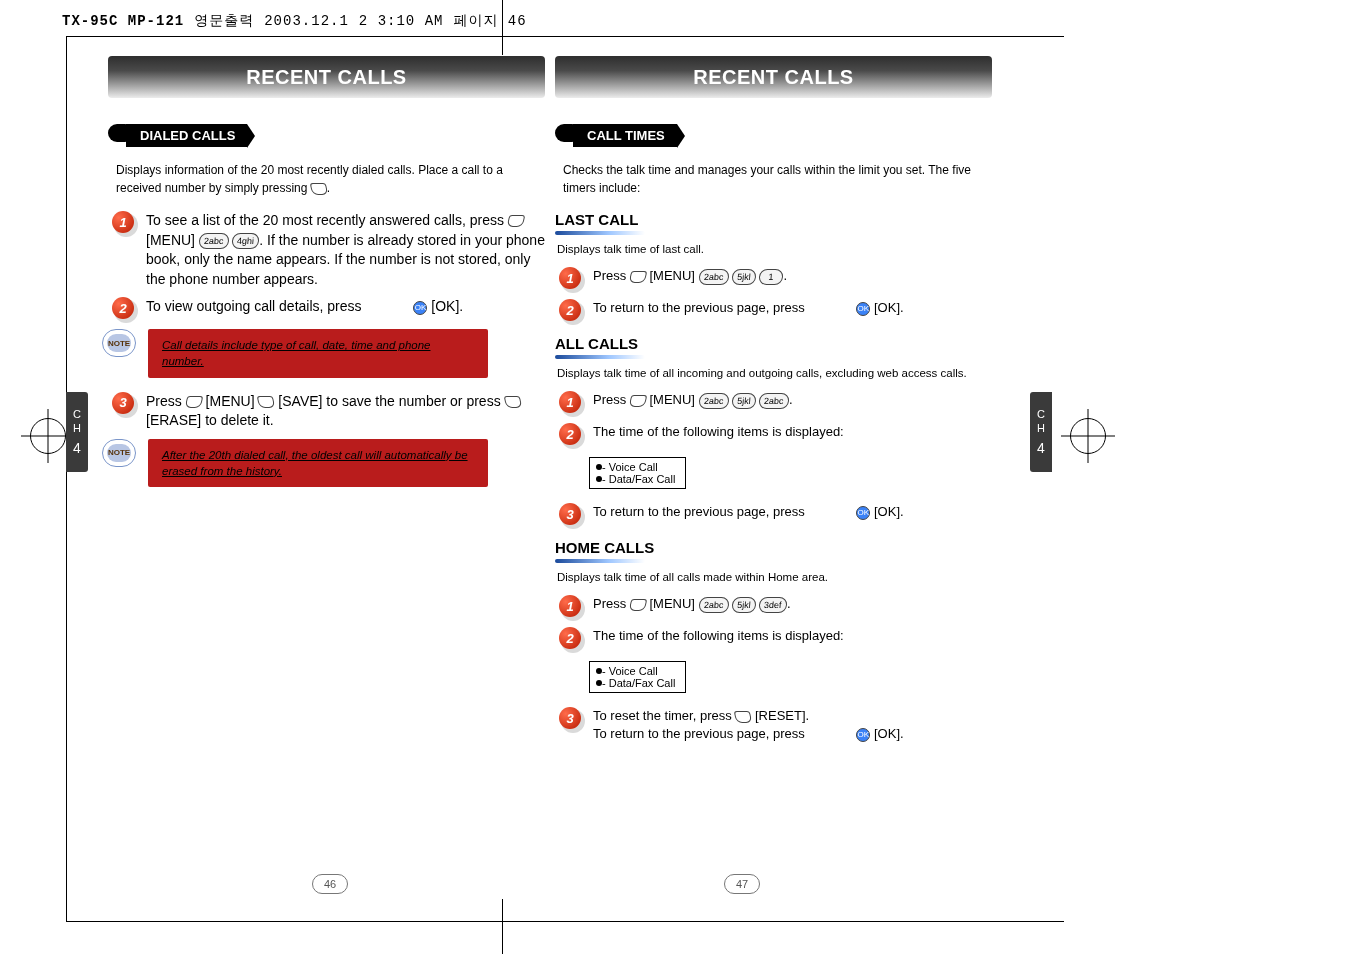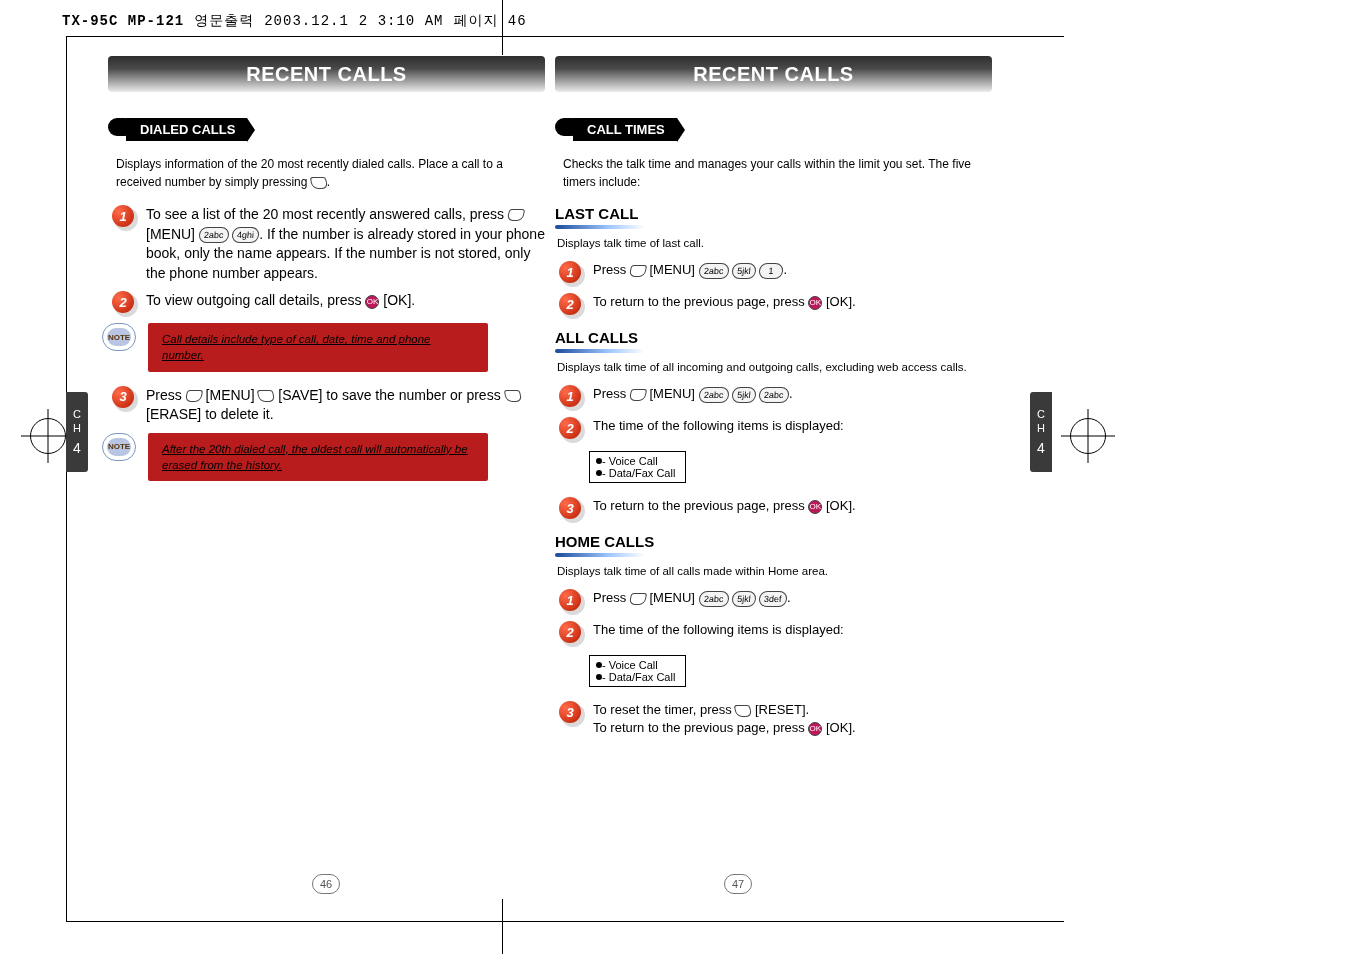--- a/index.html
+++ b/index.html
@@ -63,21 +63,21 @@
 
   .page {
     position: absolute;
     top: 56px;
     width: 437px;
   }
   .page.left { left: 108px; }
   .page.right { left: 555px; }
 
   .title-grad {
-    height: 36px;
+    height: 42px;
     border-radius: 4px;
     background: linear-gradient(to bottom, #2e2e2e 0%, #4a4a4a 35%, #ececec 100%);
     display:flex;
     align-items:center;
     justify-content:center;
     margin-bottom: 22px;
   }
   .title-grad span {
     color:#fff;
     font-weight:bold;
@@ -177,23 +177,23 @@
     border:1px solid #444;
     border-radius:8px;
     background:#f4f4f4;
     vertical-align:middle;
     transform:skewX(-4deg);
   }
   .key.round {
     width:14px;height:14px;min-width:14px;
     border-radius:50%;
     padding:0;
-    background:#be185d;color:#fff;font-size:8px;
+    background:#3b82f6;color:#fff;font-size:8px;
     transform:none;
-    display:inline-flex;align-items:center;justify-content:center;
+    display:inline-flex;align-items:center;justify-content:center;margin-left:48px;
   }
   .soft {
     display:inline-block;width:16px;height:12px;border:1px solid #444;
     border-radius:3px 3px 6px 6px;
     transform:skewX(-12deg);
     vertical-align:middle;
   }
   .soft.r { transform:skewX(12deg); }
 
   .note {
@@ -249,21 +249,21 @@
     gap:2px;
     border-radius:3px;
   }
   .side-tab .big { font-size:14px; margin-top:4px; }
   .side-tab.left-tab { left:66px; top:392px; border-top-left-radius:0;border-bottom-left-radius:0;}
   .side-tab.right-tab { left:1030px; top:392px; border-top-right-radius:0;border-bottom-right-radius:0;}
 
   .pageno {
     position:absolute;
     bottom:60px;
-    width:28px;height:20px;
+    width:36px;height:20px;
     border:1px solid #777;
     border-radius:10px;
     display:flex;align-items:center;justify-content:center;
     font-size:11px;
     color:#555;
   }
   .pageno.l { left: 312px; }
   .pageno.r { left: 724px; }
 </style>
 </head>

